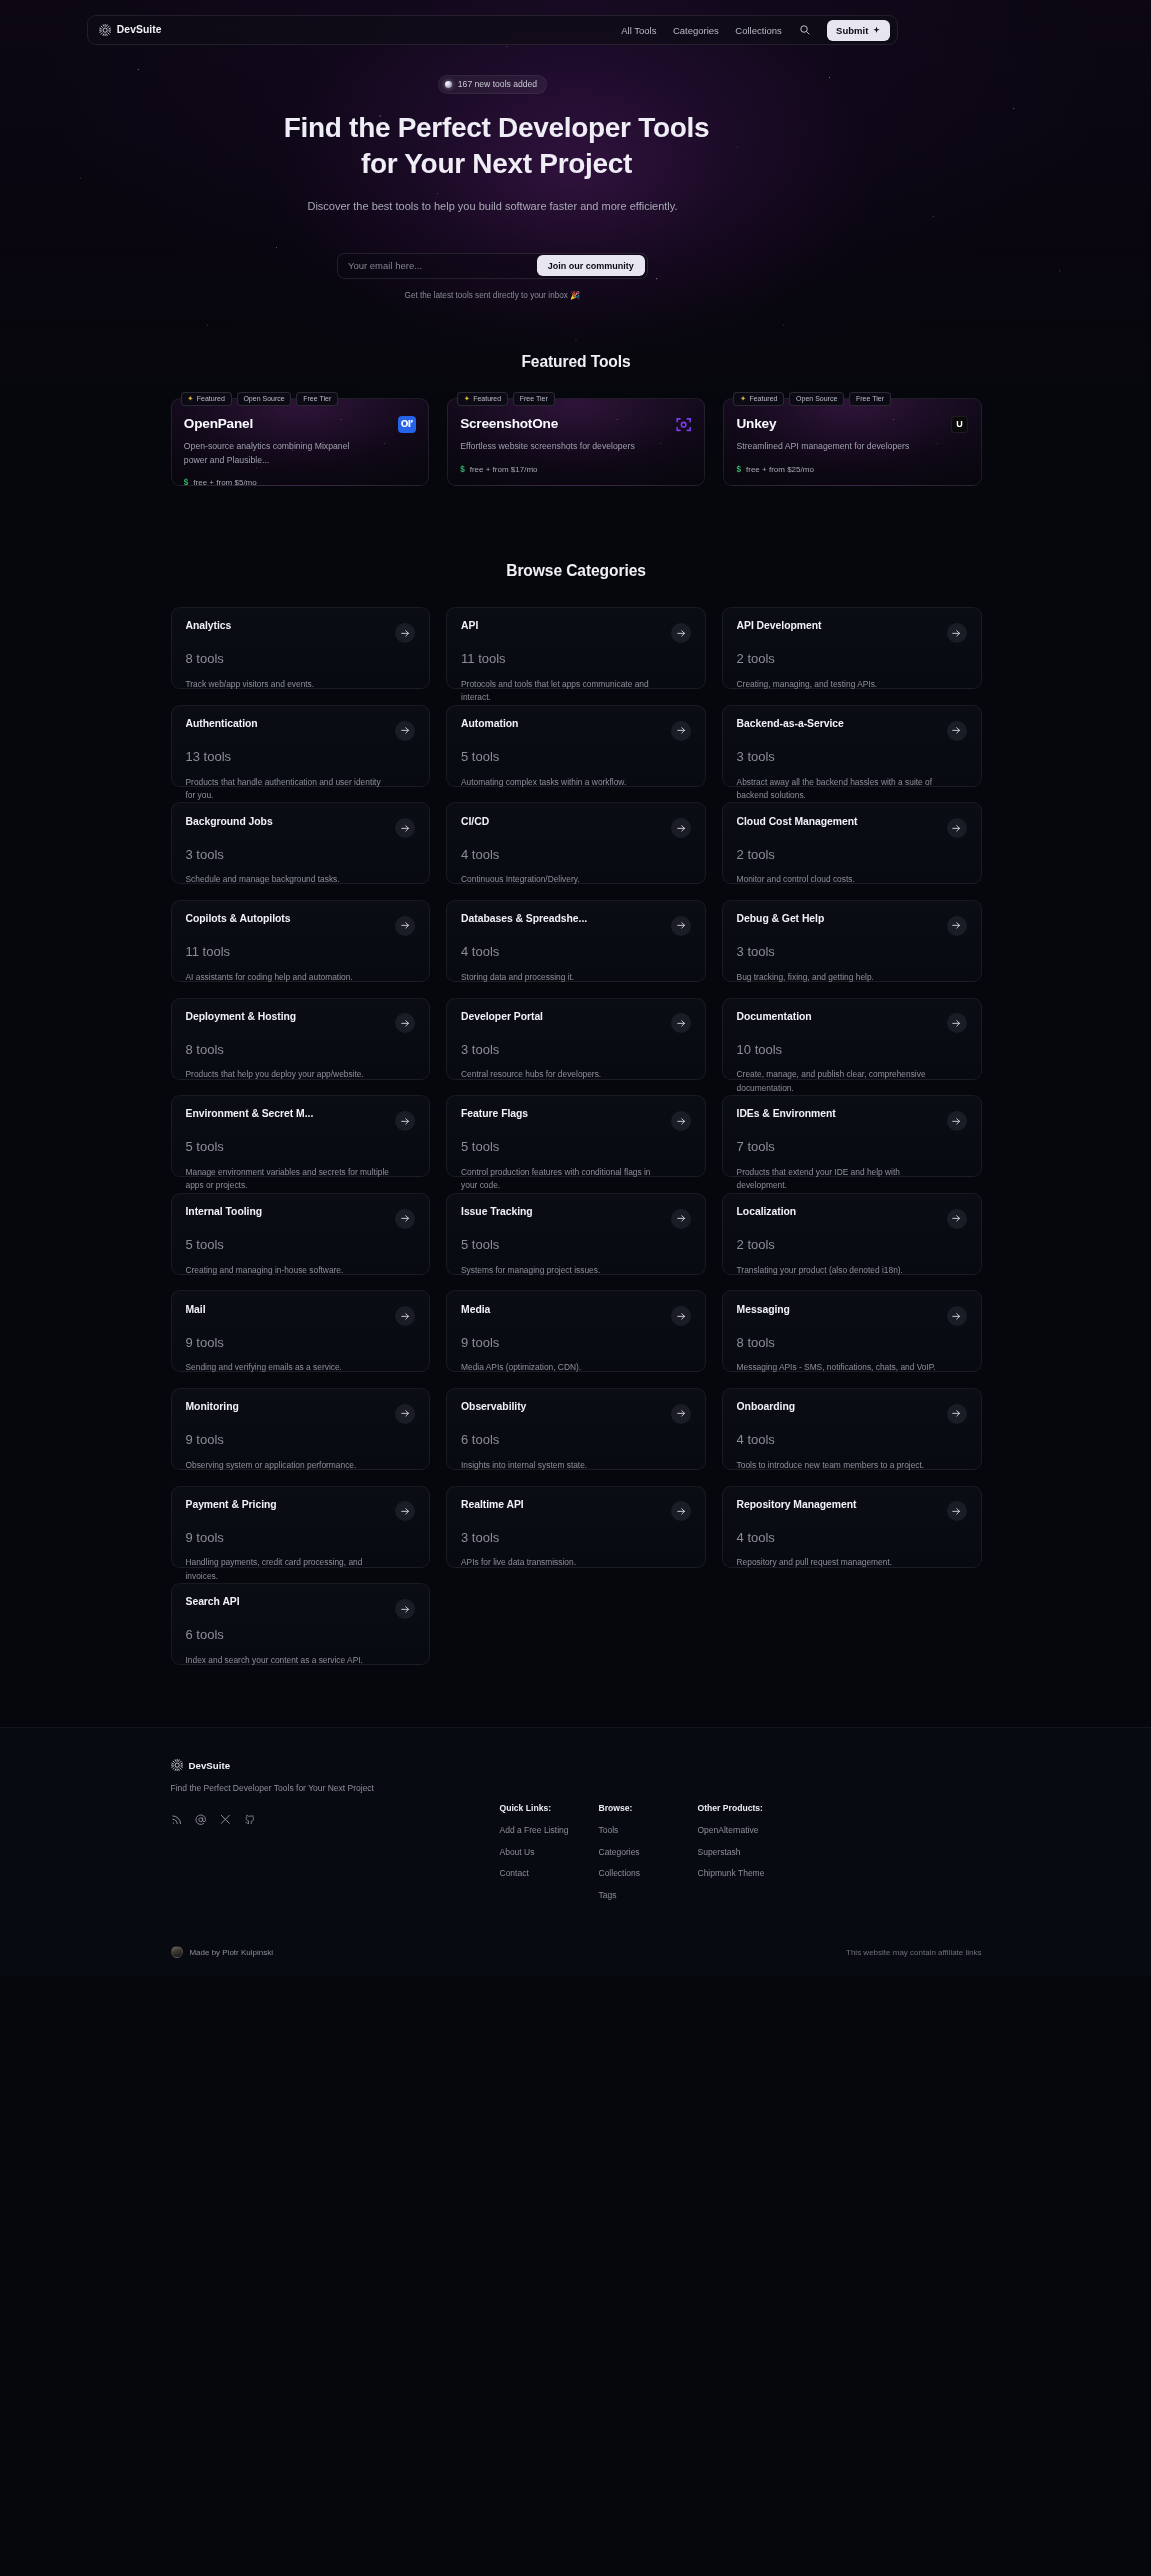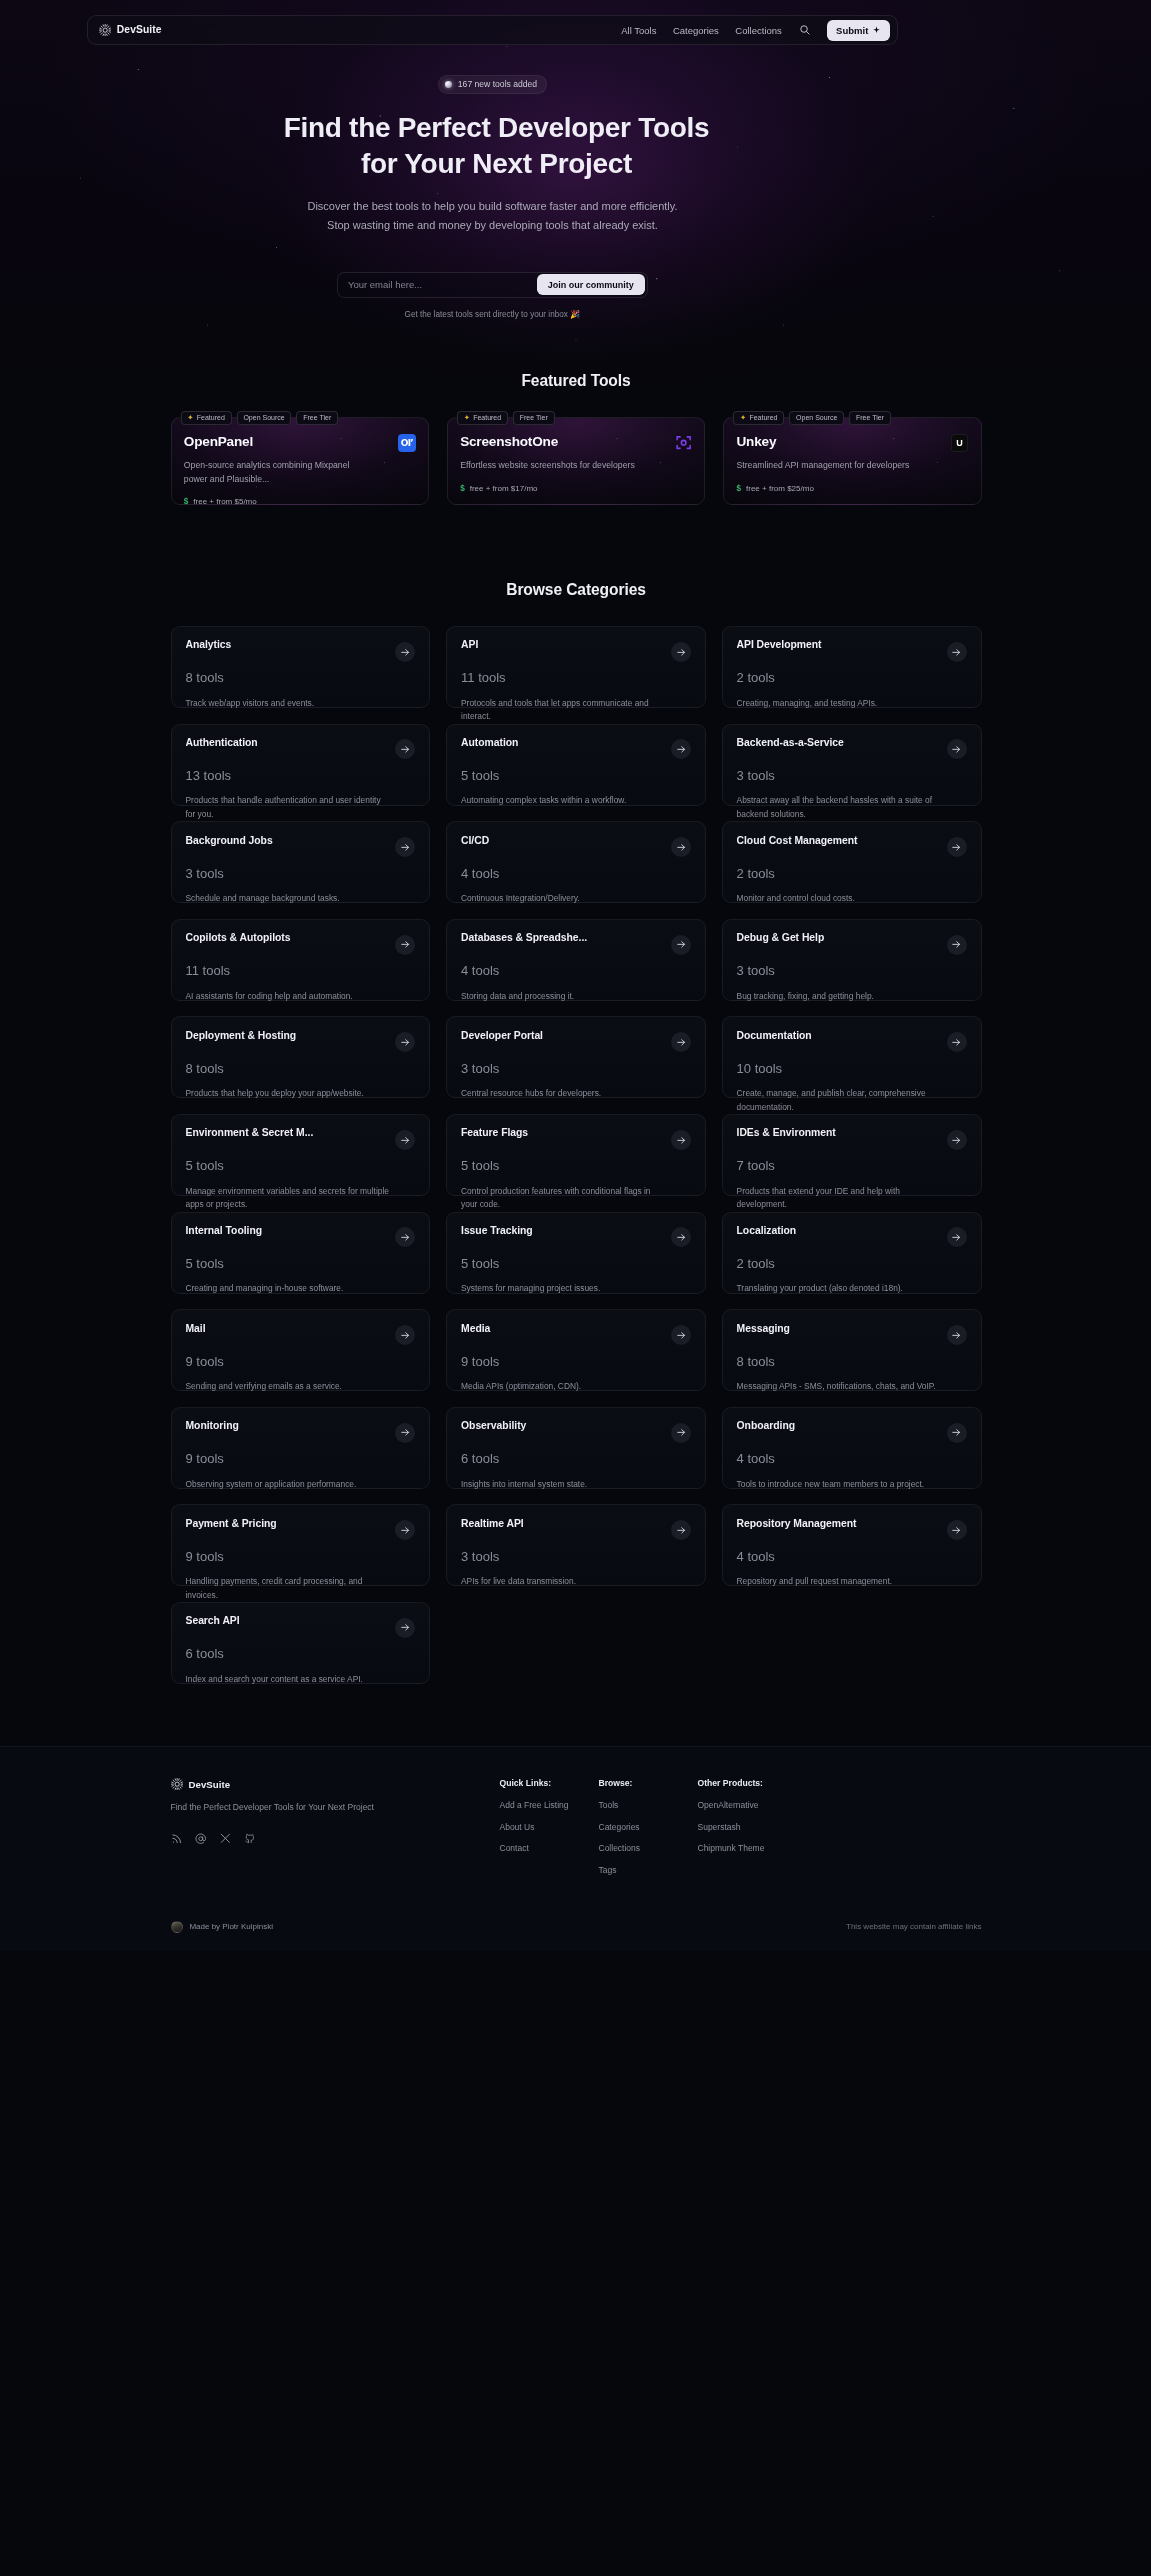--- a/index.html
+++ b/index.html
@@ -251,21 +251,21 @@
   }
   .footer-inner { width: 811px; margin: 0 auto; display: flex; }
   .footer-brand-col { width: 329px; }
   .footer-brand { display: flex; align-items: center; gap: 5.8px; }
   .footer-brand-name { font-size: 9.7px; font-weight: 700; color: #f0f0f6; }
   .footer-tagline { margin-top: 10px; font-size: 8.5px; line-height: 1.72; color: #8d8e9a; max-width: 214px; }
   .footer-socials { margin-top: 18px; display: flex; gap: 13px; color: #9a9ba6; }
   .social-ico { width: 11.5px; height: 11.5px; display: flex; align-items: center; justify-content: center; cursor: pointer; }
   .footer-col { width: 99px; }
   .footer-col.wide { width: 123px; }
-  .footer-col-title { font-size: 8.6px; font-weight: 700; color: #ececf3; margin-bottom: 12.3px; }
+  .footer-col-title { font-size: 8.6px; font-weight: 700; color: #ececf3; margin-bottom: 12.3px; margin-top: 44px; }
   .footer-link {
     display: block; font-size: 8.5px; color: #8d8e9a;
     text-decoration: none; margin-bottom: 11.5px; cursor: pointer;
   }
   .footer-bottom {
     width: 811px; margin: 23px auto 0;
     padding: 11.5px 0 18px;
     display: flex; align-items: center; justify-content: space-between;
   }
   .made-by { display: flex; align-items: center; gap: 6.6px; font-size: 8px; color: #8d8e9a; }
@@ -334,21 +334,20 @@
     <div class="badge">
       <span class="badge-dot"></span>
       <span>167 new tools added</span>
     </div>
     <h1 class="hero-title">
       <div>Find the Perfect Developer Tools</div>
       <div>for Your Next Project</div>
     </h1>
     <div class="hero-sub">
       <div>Discover the best tools to help you build software faster and more efficiently.</div>
-      <div>Stop wasting time and money by developing tools that already exist.</div>
     </div>
     <div class="subscribe">
       <input type="text" placeholder="Your email here..." style="">
       <button class="join-btn">Join our community</button>
     </div>
     <div class="hero-note">Get the latest tools sent directly to your inbox 🎉</div>
   </div>
 
   <div class="section featured-section">
     <div class="container">

